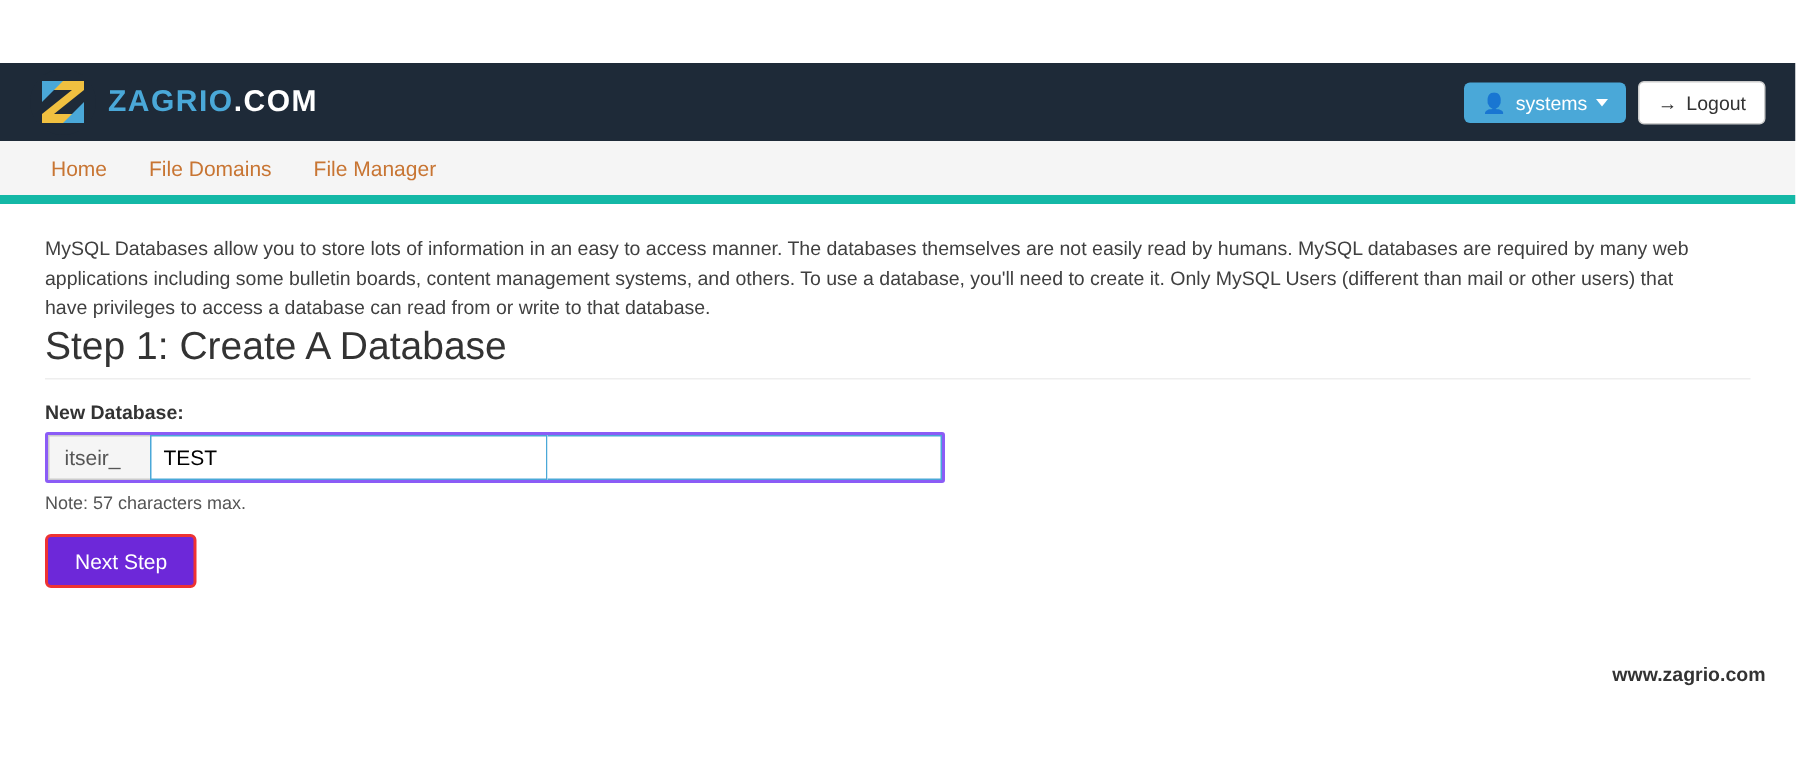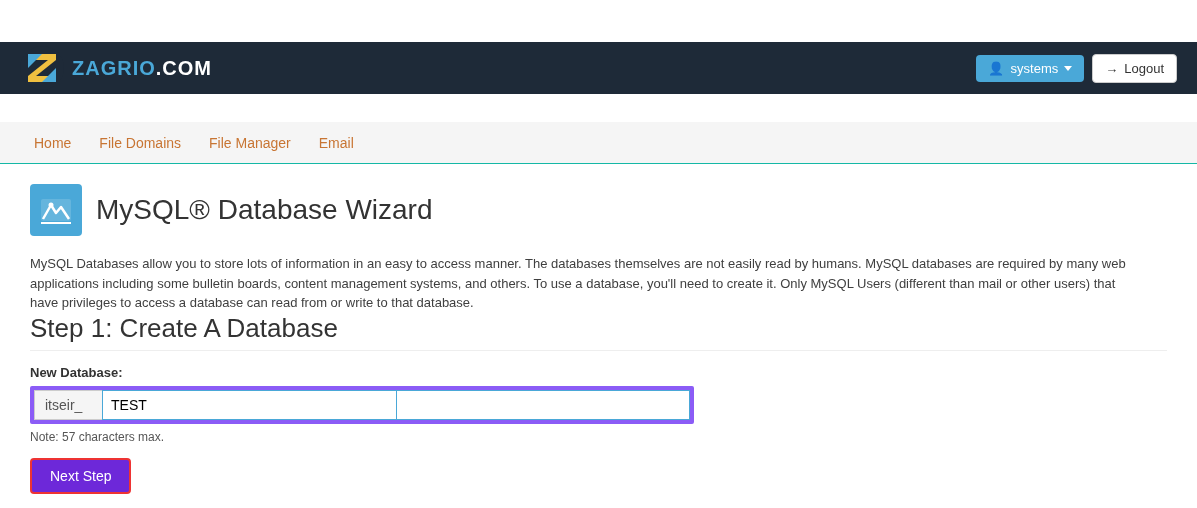--- a/index.html
+++ b/index.html
@@ -63,26 +63,25 @@
       cursor: pointer;
       display: flex;
       align-items: center;
       gap: 6px;
       font-size: 13px;
     }
 
     
     .navbar {
       background: #f5f5f5;
-      border-bottom: 1px solid #14b8a6;
+      border-bottom: 6px solid #14b8a6;
       padding: 0 20px;
       display: flex;
       align-items: center;
       height: 42px;
-      margin-top: 28px;
     }
     .navbar a {
       color: #c87533;
       text-decoration: none;
       padding: 0 14px;
       font-size: 14px;
       line-height: 42px;
     }
 
     
@@ -136,22 +135,22 @@
       font-size: 13px;
       font-weight: bold;
       margin-bottom: 6px;
       display: block;
     }
 
     .db-input-row {
       display: flex;
       align-items: stretch;
       margin-bottom: 6px;
-      width: 664px;
-      border: 4px solid #8b5cf6;
+      width: 600px;
+      border: 2px solid #8b5cf6;
       border-radius: 2px;
     }
     .db-prefix {
       background: #f5f5f5;
       border: 1px solid #ccc;
       border-right: none;
       padding: 6px 10px;
       font-size: 14px;
       color: #555;
       display: flex;
@@ -227,37 +226,25 @@
       <span>→</span>
       <span>Logout</span>
     </button>
   </div>
 </div>
 
 <div class="navbar">
   <a href="#">Home</a>
   <a href="#">File Domains</a>
   <a href="#">File Manager</a>
-  <a href="#">Email</a>
 </div>
 
 <div class="main">
 
   
-  <div class="page-title-row">
-    <div class="mysql-icon">
-      <svg width="38" height="38" viewBox="0 0 38 38" xmlns="http://www.w3.org/2000/svg">
-        <rect x="4" y="8" width="30" height="22" rx="2" fill="#fff" opacity="0.15"></rect>
-        <polyline points="6,28 14,14 19,22 24,16 32,28" fill="none" stroke="#fff" stroke-width="2.5" stroke-linejoin="round"></polyline>
-        <circle cx="14" cy="14" r="2.5" fill="#fff"></circle>
-        <line x1="4" y1="32" x2="34" y2="32" stroke="#fff" stroke-width="2"></line>
-      </svg>
-    </div>
-    <h1 class="page-title">MySQL® Database Wizard</h1>
-  </div>
 
   
   <p class="description">MySQL Databases allow you to store lots of information in an easy to access manner. The databases themselves are not easily read by humans. MySQL databases are required by many web applications including some bulletin boards, content management systems, and others. To use a database, you'll need to create it. Only MySQL Users (different than mail or other users) that have privileges to access a database can read from or write to that database.</p>
 
   
   <h2 class="step-title">Step 1: Create A Database</h2>
 
   <label class="form-label">New Database:</label>
 
   <div class="db-input-row">

